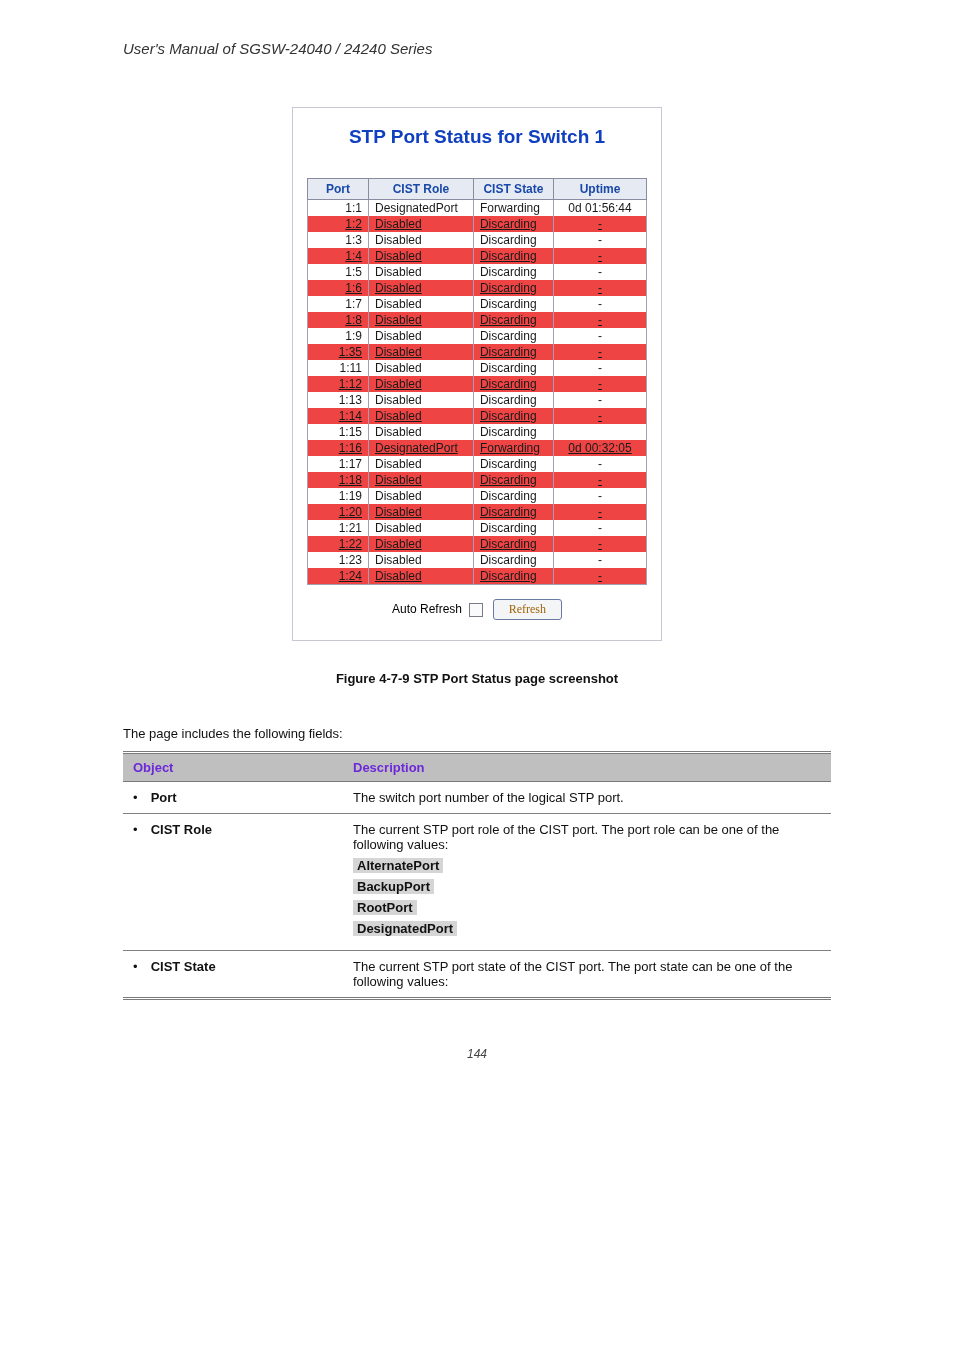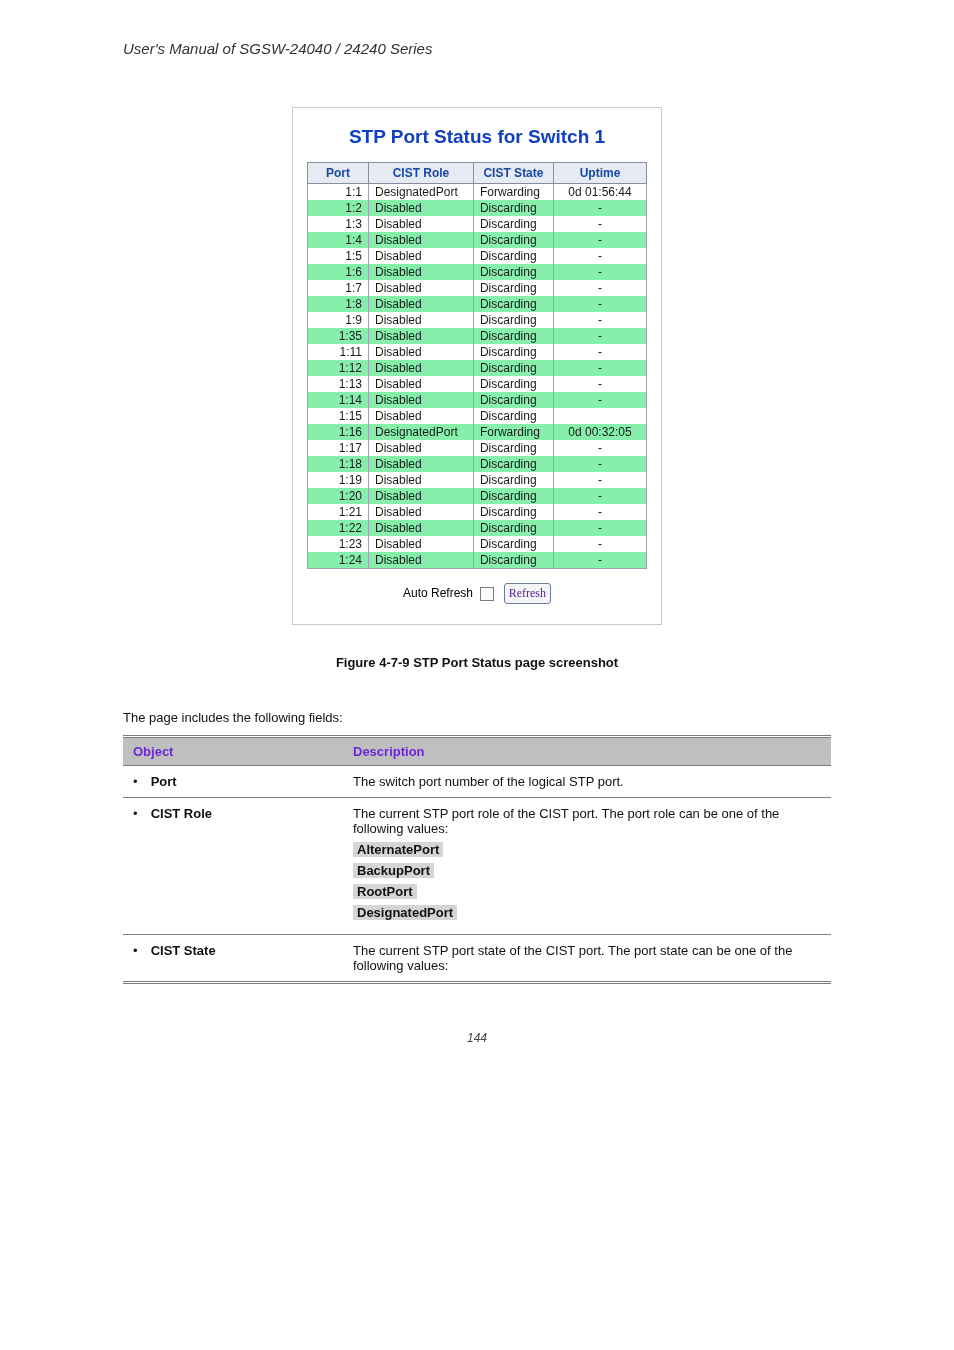--- a/index.html
+++ b/index.html
@@ -27,21 +27,21 @@
     border: 1px solid #c8c8d4;
     background: #fff;
     padding: 18px 14px 20px 14px;
     box-sizing: border-box;
   }
   .shot-title {
     text-align: center;
     font-size: 19px;
     font-weight: bold;
     color: #1040c0;
-    margin: 0 0 14px 0;
+    margin: 0 0 30px 0;
   }
   .data-table {
     width: 100%;
     border-collapse: collapse;
     font-size: 12px;
   }
   .data-table th {
     background: #e6eaf2;
     color: #1848a8;
     font-weight: bold;
@@ -50,21 +50,22 @@
     text-align: center;
   }
   .data-table td {
     padding: 1px 6px;
     border-left: 1px solid #a0a0b0;
     border-right: 1px solid #a0a0b0;
     font-size: 12px;
     color: #1a1a1a;
   }
   .data-table tr.alt td {
-    background: #86efac;
+    background: #ef4444;
+    text-decoration: underline;
   }
   .data-table td.port { text-align: right; width: 48px; }
   .data-table td.role { text-align: left; }
   .data-table td.state { text-align: left; }
   .data-table td.uptime { text-align: center; width: 80px; }
   .data-table tr:last-child td { border-bottom: 1px solid #a0a0b0; }
   .controls {
     text-align: center;
     margin-top: 14px;
     font-size: 12px;
@@ -75,25 +76,25 @@
     height: 12px;
     border: 1px solid #7a7a88;
     vertical-align: middle;
     margin: 0 6px 0 4px;
     background: #fafafa;
   }
   .refresh-btn {
     display: inline-block;
     border: 1px solid #6a7aa0;
     border-radius: 3px;
-    padding: 2px 4px;
+    padding: 2px 15px;
     font-size: 12px;
     background: #f4f5f7;
     font-family: "Times New Roman", serif;
-    color: #4c1d95;
+    color: #a16207;
     vertical-align: middle;
   }
   .figure-caption {
     text-align: center;
     font-size: 13px;
     font-weight: bold;
     color: #111;
     margin: 2px 0 40px 0;
   }
   .section-text {

